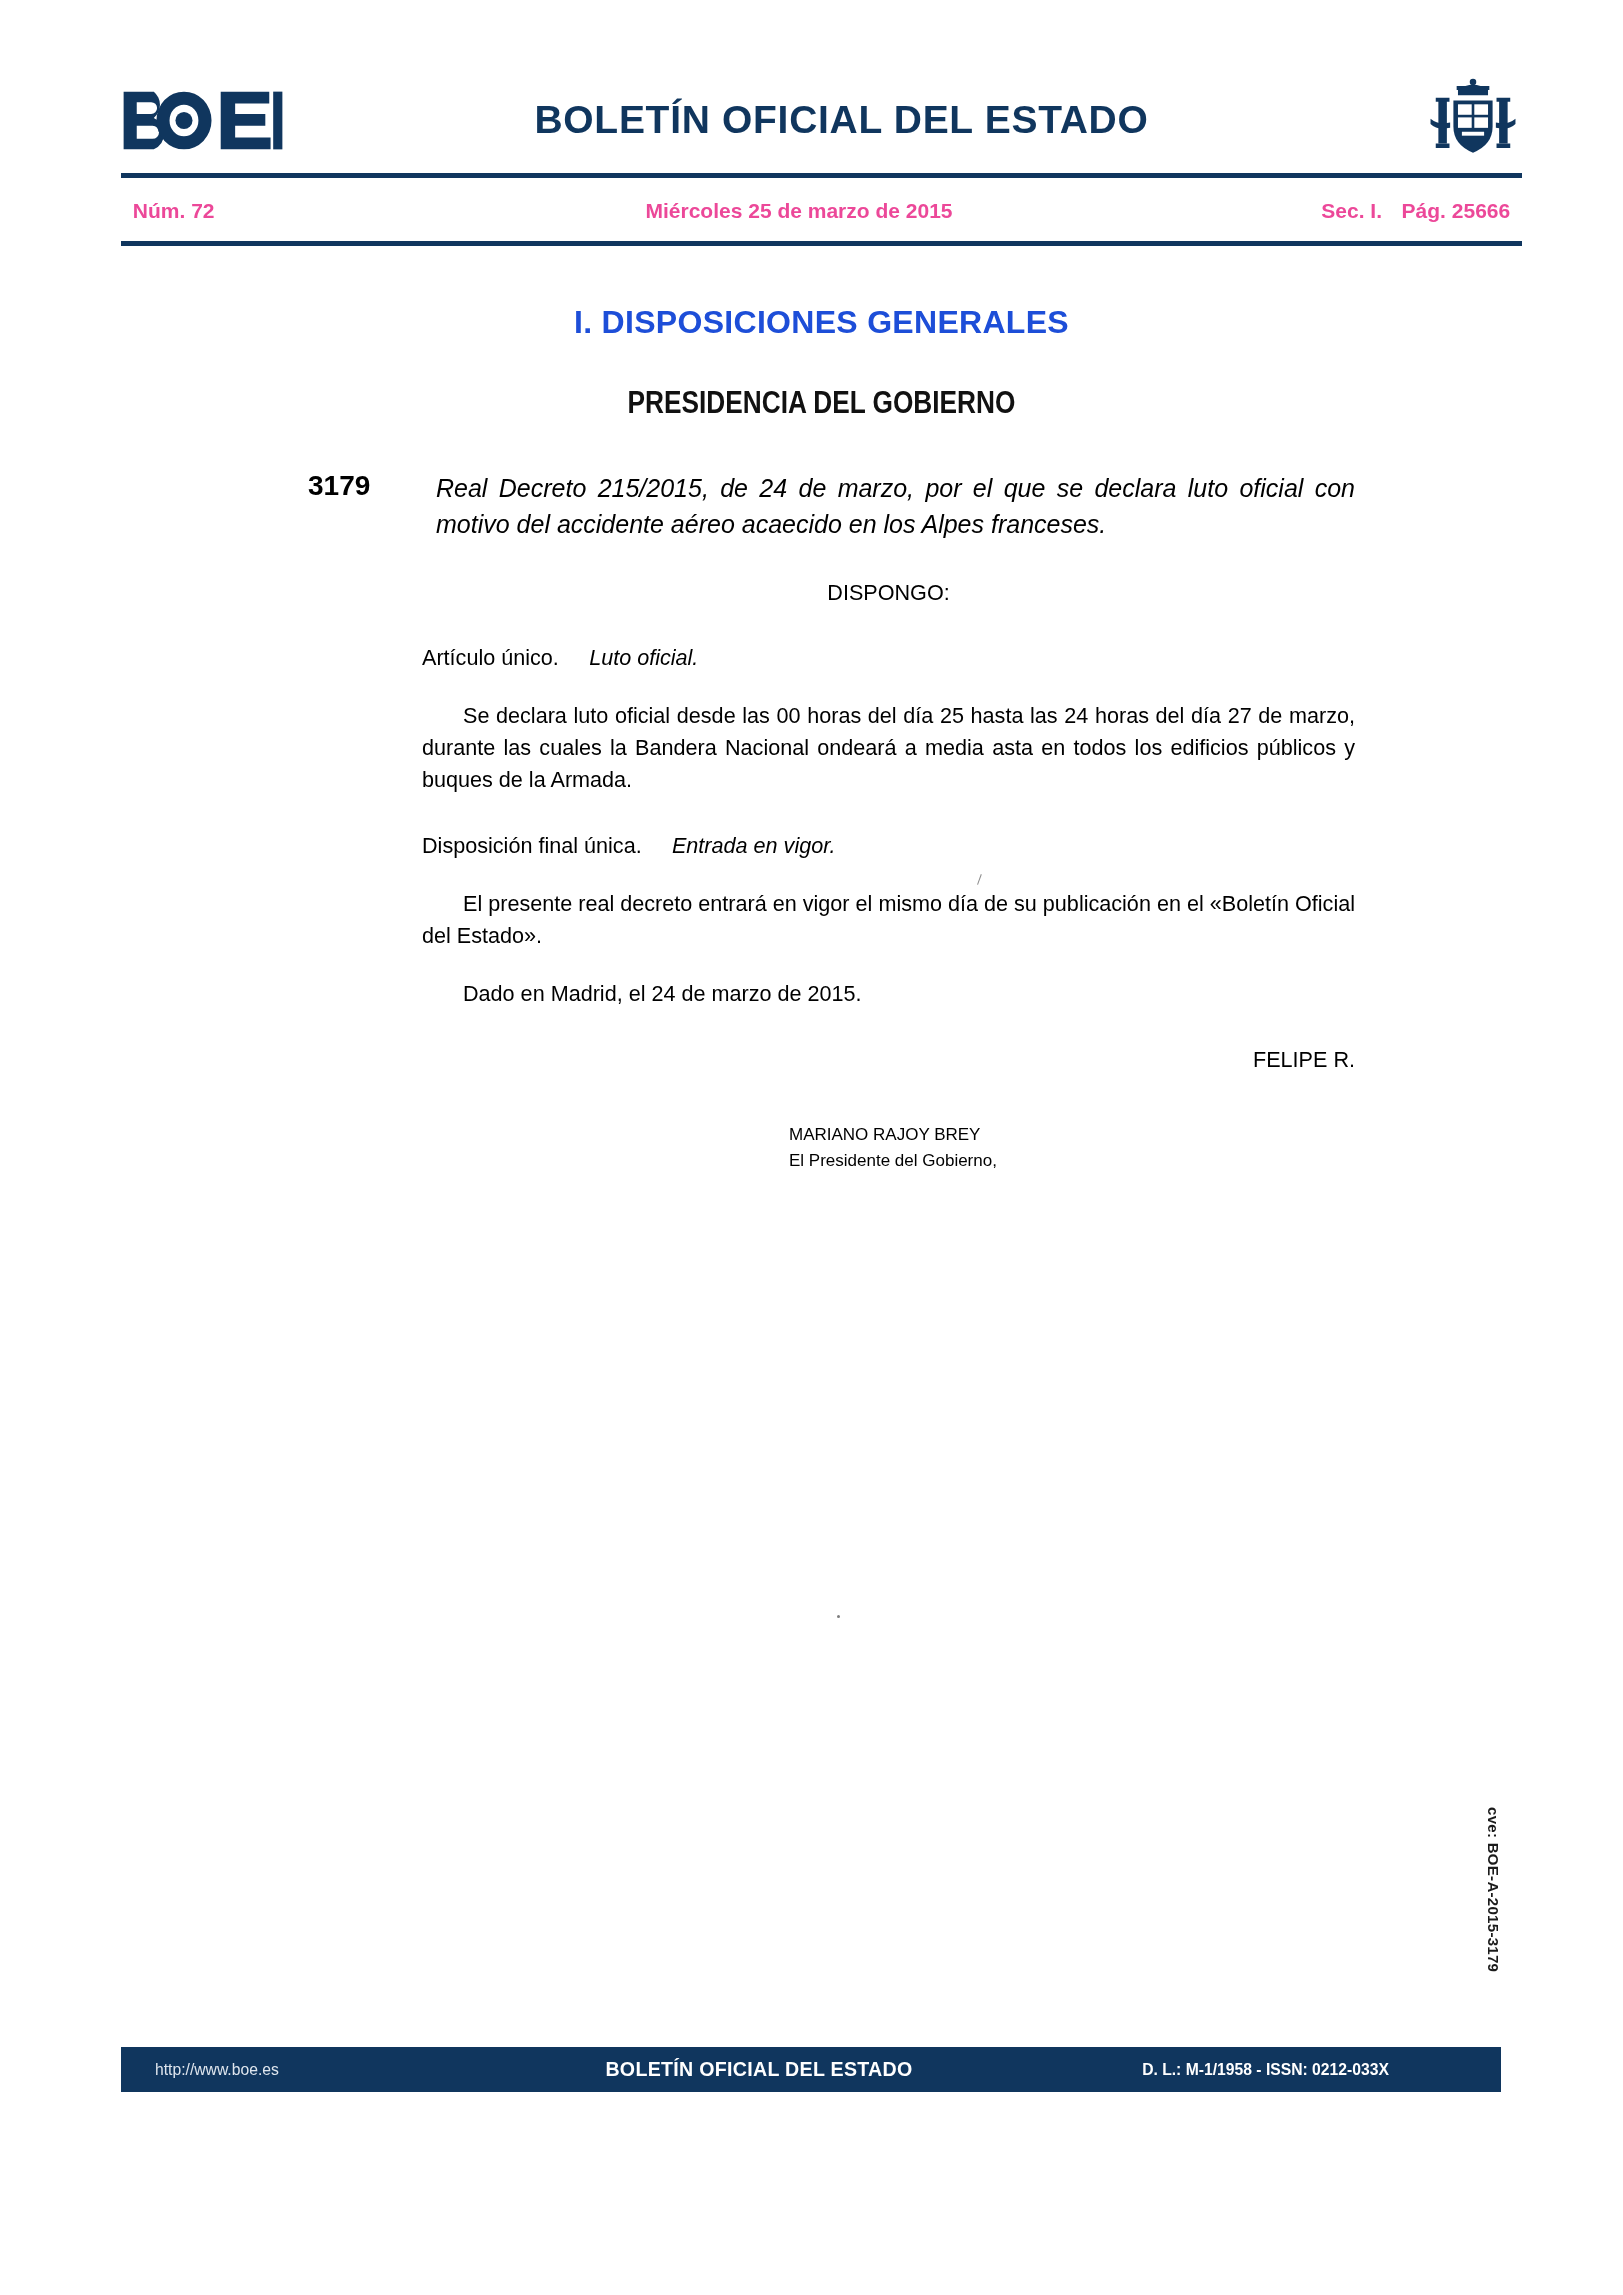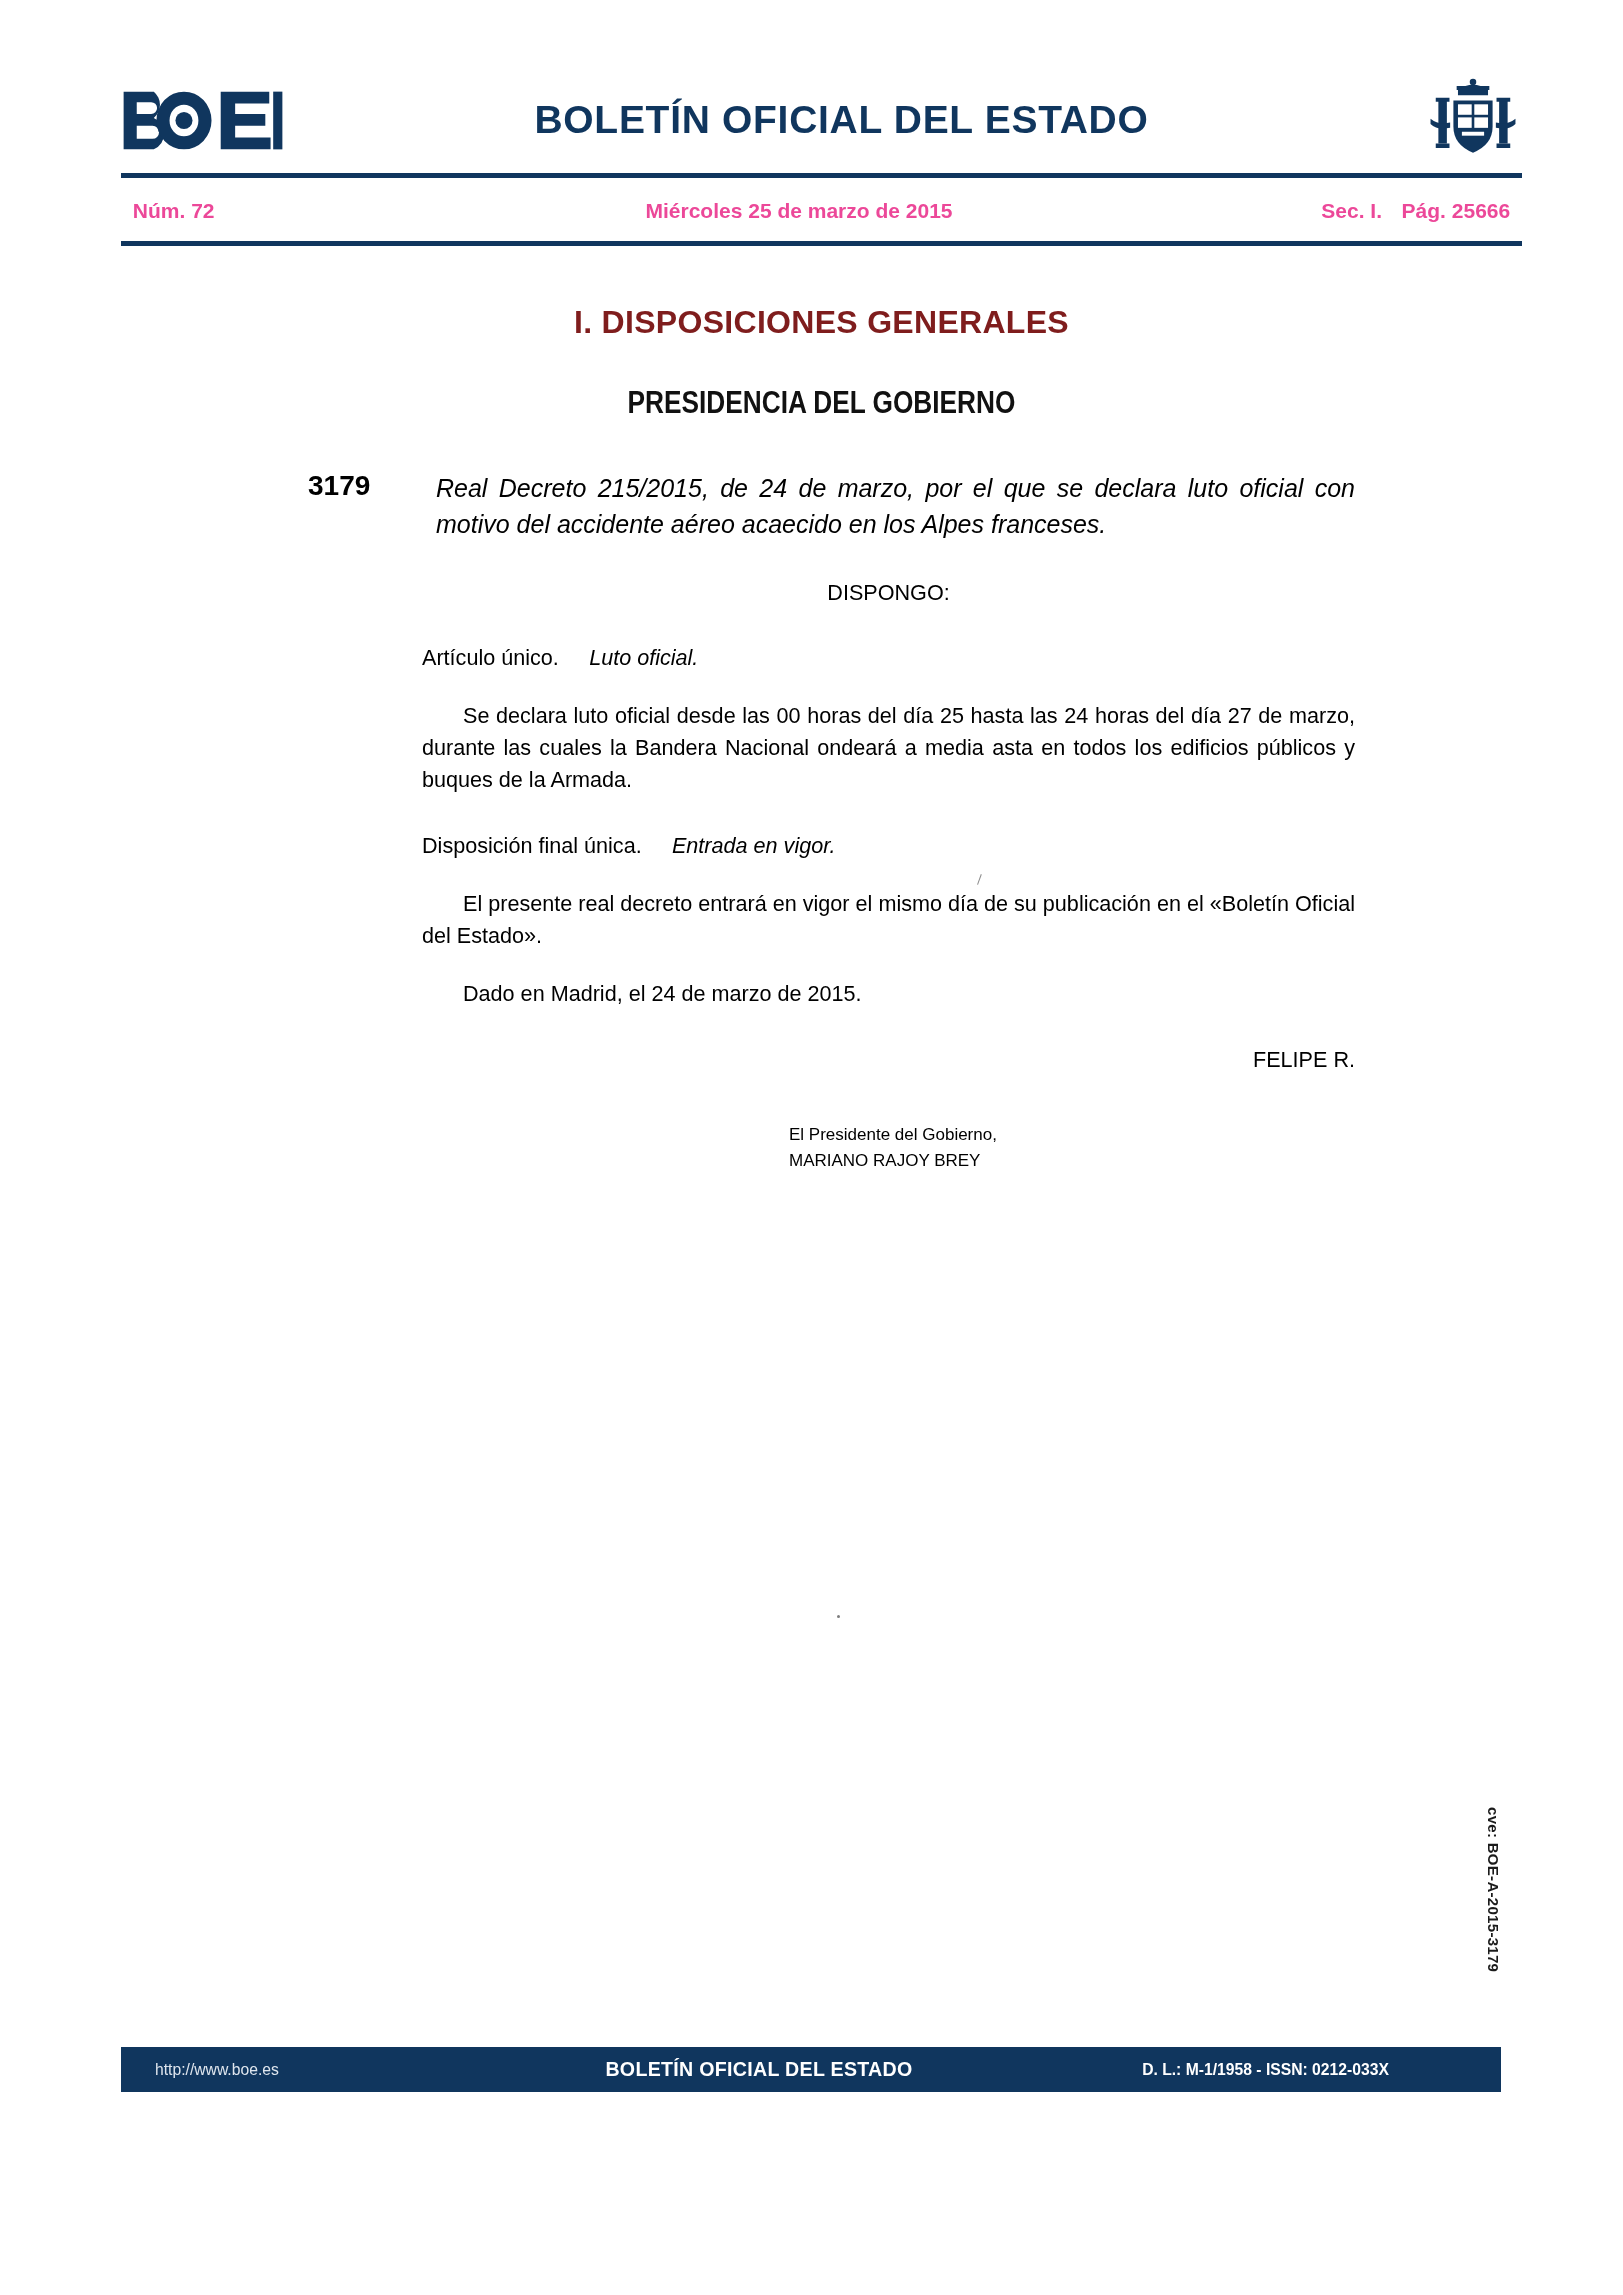--- a/index.html
+++ b/index.html
@@ -97,21 +97,21 @@
     position: absolute;
     top: 281px;
     left: 121px;
     width: 1401px;
   }
 
   .section-title {
     text-align: center;
     font-size: 32px;
     font-weight: bold;
-    color: #7f1d1d;
+    color: #1d4ed8;
     letter-spacing: 0.3px;
     margin-top: 23px;
   }
   .organ-title {
     text-align: center;
     font-size: 32px;
     font-weight: bold;
     color: #111111;
     margin-top: 43px;
     transform: scaleX(0.82);
@@ -331,22 +331,22 @@
       <span class="it">Entrada en vigor.</span>
     </p>
 
     <p class="p indent gap-sm">El presente real decreto entrará en vigor el mismo día de su publicación en el «Boletín Oficial del Estado».</p>
 
     <p class="p indent gap-sm">Dado en Madrid, el 24 de marzo de 2015.</p>
 
     <p class="p right gap-md">FELIPE R.</p>
 
     <div class="signature-block">
+      <div>MARIANO RAJOY BREY</div>
       <div>El Presidente del Gobierno,</div>
-      <div>MARIANO RAJOY BREY</div>
     </div>
 
   </div>
 
   <div class="stray-mark-1"></div>
   <div class="stray-mark-2"></div>
 
   <div class="cve">cve: BOE-A-2015-3179</div>
 
   <div class="footer">

